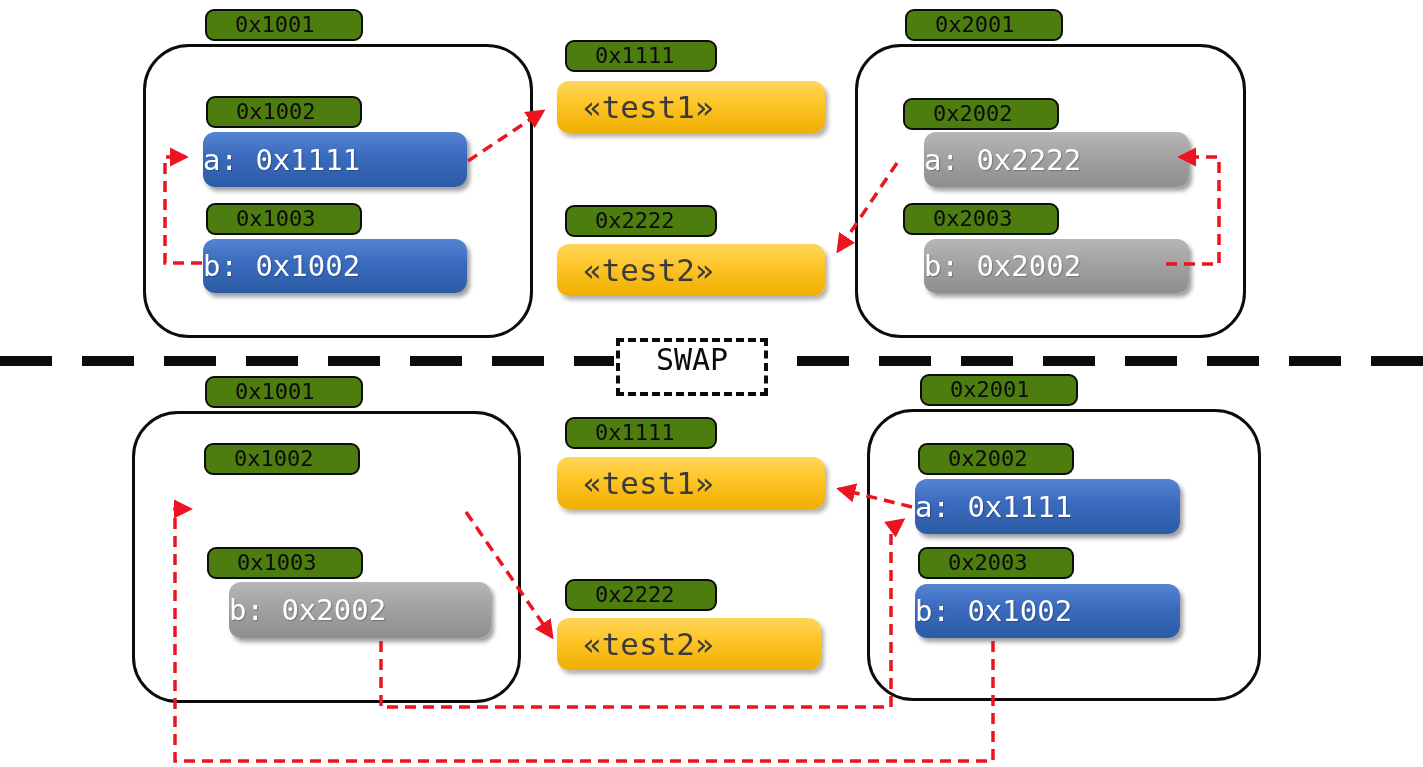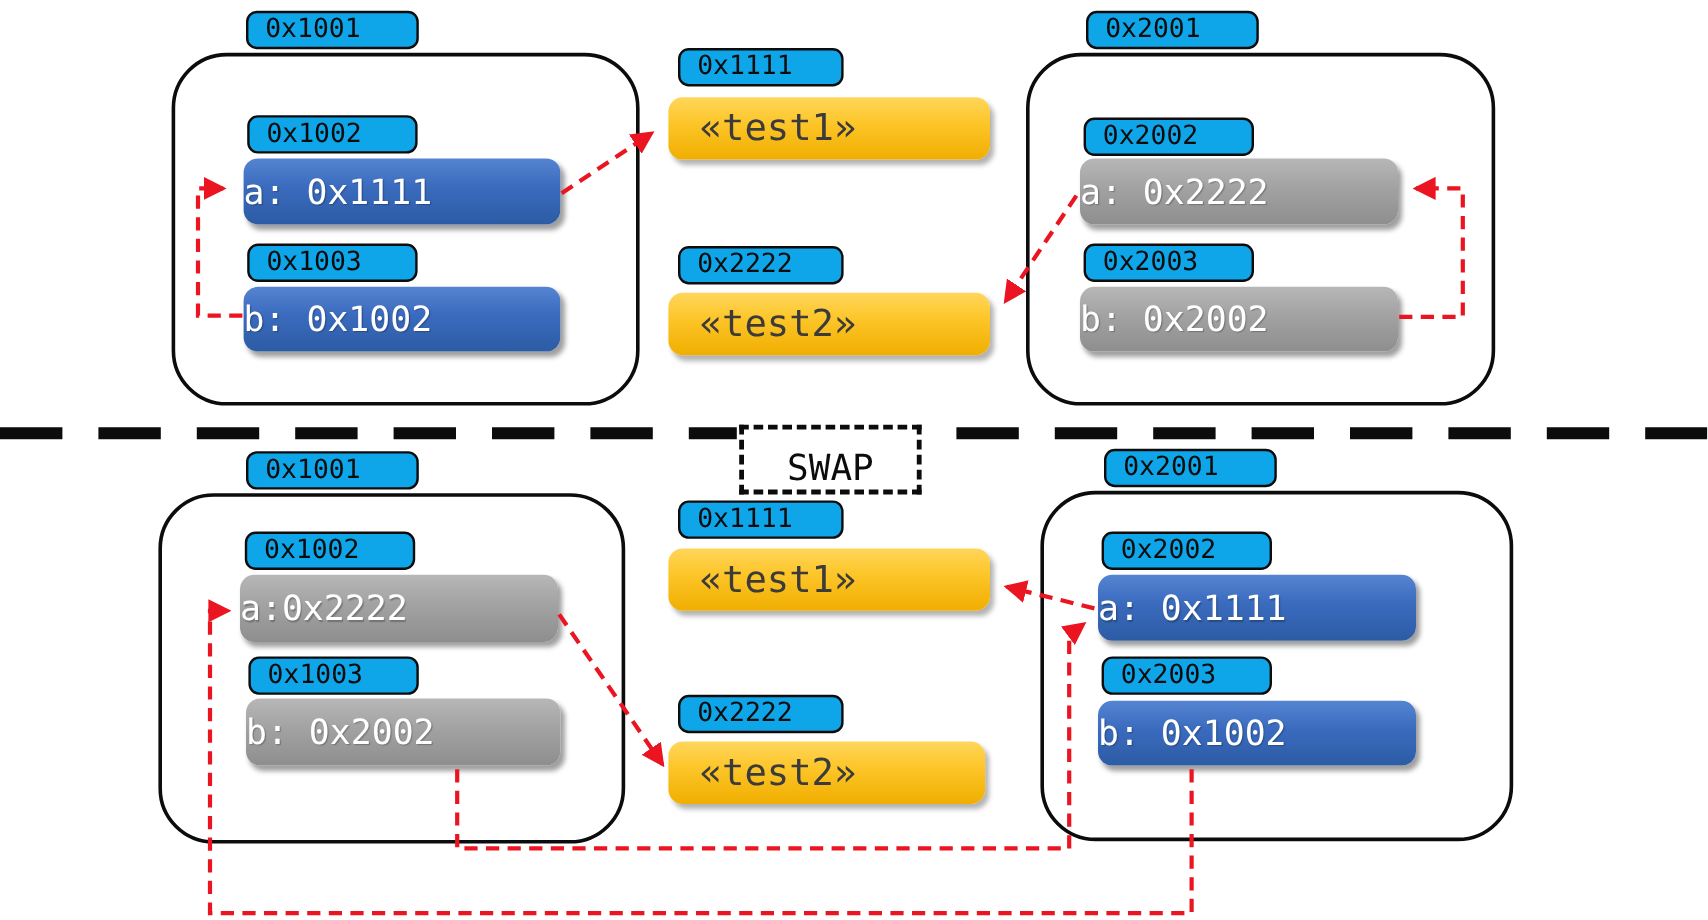--- a/index.html
+++ b/index.html
@@ -4,42 +4,42 @@
 <style>
   html,body{margin:0;padding:0;background:#ffffff;}
   .canvas{
     position:relative;width:1423px;height:767px;background:#ffffff;overflow:hidden;
     font-family:"DejaVu Sans Mono","Liberation Mono",monospace;
   }
   .frame{
     position:absolute;border:3px solid #0c0c0c;border-radius:46px;background:transparent;
   }
   .addr-label{
-    position:absolute;height:28px;border:2.5px solid #0c0c0c;border-radius:9px;background:#0ea5e9;
-    font-size:22px;line-height:28px;color:#0c0c0c;padding-left:14px;box-sizing:content-box;
+    position:absolute;height:28px;border:2.5px solid #0c0c0c;border-radius:9px;background:#4d7c0f;
+    font-size:22px;line-height:28px;color:#0c0c0c;padding-left:28px;box-sizing:content-box;
     letter-spacing:0px;
   }
   .var-box{
     position:absolute;border-radius:12px;color:#ffffff;font-size:29px;
     display:flex;align-items:center;box-sizing:border-box;
     box-shadow:3px 4px 4px rgba(0,0,0,0.38);
     text-shadow:1px 1px 1px rgba(0,0,0,0.25);
   }
   .var-blue{background:linear-gradient(180deg,#5584d2 0%,#3a6abd 45%,#2c5ca4 100%);}
-  .var-gray{background:linear-gradient(180deg,#b7b7b7 0%,#a2a2a2 45%,#8e8e8e 100%);}
+  .var-gray{background:linear-gradient(180deg,#b7b7b7 0%,#a2a2a2 45%,#8e8e8e 100%);margin-left:24px;}
   .str-box{
     position:absolute;border-radius:12px;color:#3b3b3b;font-size:31px;
     display:flex;align-items:center;padding-left:26px;box-sizing:border-box;
     background:linear-gradient(180deg,#ffd65c 0%,#fdc62a 40%,#f0ae00 100%);
     box-shadow:3px 4px 4px rgba(0,0,0,0.30);
     text-align:center;
   }
   .swap-box{
-    position:absolute;left:616px;top:354px;width:144px;height:50px;background:#ffffff;
-    border:4px dashed #0c0c0c;display:flex;align-items:flex-end;justify-content:center;
+    position:absolute;left:616px;top:338px;width:144px;height:50px;background:#ffffff;
+    border:4px dashed #0c0c0c;display:flex;align-items:flex-start;justify-content:center;
     font-size:30px;color:#0c0c0c;z-index:6;
   }
   .wires{position:absolute;left:0;top:0;z-index:5;pointer-events:none;}
 </style>
 </head>
 <body>
 
 <div class="canvas">
 
   <div class="addr-label" style="left:205px;top:9px;width:126px;">0x1001</div>
@@ -67,21 +67,20 @@
   <div class="var-box var-gray" style="left:900px;top:239px;width:265px;height:54px;">b: 0x2002</div>
 
   <div class="swap-box">
     <span>SWAP</span>
   </div>
 
   <div class="addr-label" style="left:205px;top:376px;width:126px;">0x1001</div>
   <div class="frame" style="left:132px;top:411px;width:383px;height:286px;"></div>
 
   <div class="addr-label" style="left:204px;top:443px;width:124px;">0x1002</div>
-  <div class="var-box var-gray" style="left:200px;top:479px;width:265px;height:56px;">a:0x2222</div>
 
   <div class="addr-label" style="left:207px;top:547px;width:124px;">0x1003</div>
   <div class="var-box var-gray" style="left:205px;top:582px;width:262px;height:56px;">b: 0x2002</div>
 
   <div class="addr-label" style="left:565px;top:417px;width:120px;">0x1111</div>
   <div class="str-box" style="left:557px;top:457px;width:268px;height:52px;">«test1»</div>
 
   <div class="addr-label" style="left:565px;top:579px;width:120px;">0x2222</div>
   <div class="str-box" style="left:557px;top:618px;width:264px;height:52px;">«test2»</div>
 

